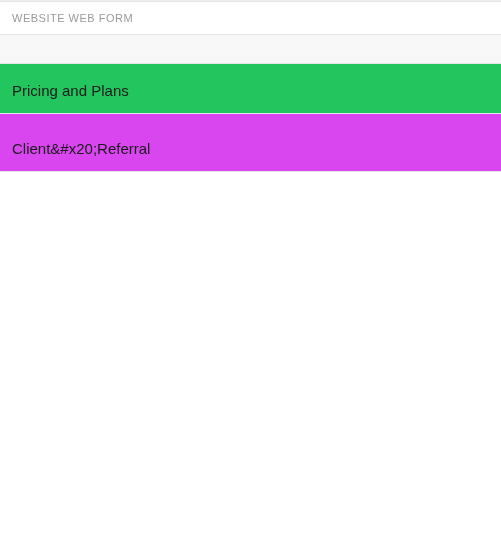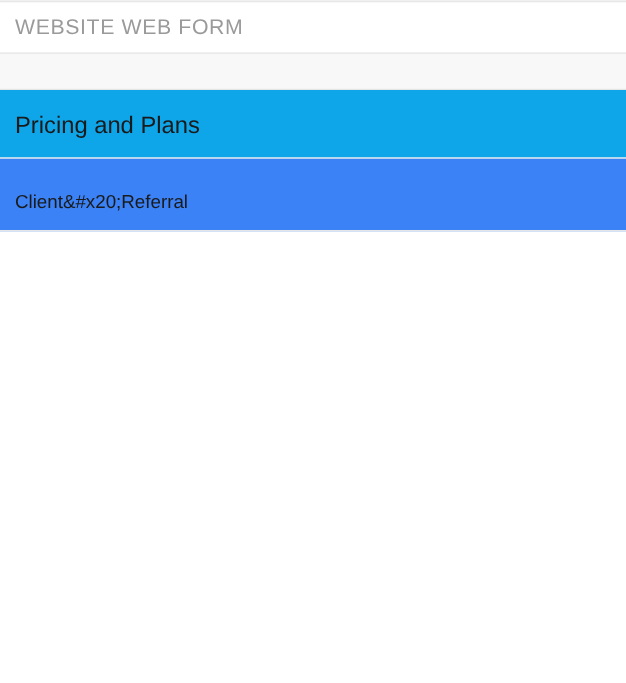--- a/index.html
+++ b/index.html
@@ -20,47 +20,47 @@
     .top-border {
       height: 2px;
       background: #f0f0f0;
       border-bottom: 1px solid #e5e5e5;
     }
     .header {
       padding: 10px 12px;
       background: #ffffff;
     }
     .header-label {
-      font-size: 17px;
+      font-size: 11px;
       letter-spacing: 0.5px;
       color: #9a9a9a;
       text-transform: uppercase;
       font-weight: 400;
     }
     .selected-row {
       background: #f8f8f8;
       border-top: 1px solid #e5e5e5;
       border-bottom: 1px solid #e5e5e5;
       height: 30px;
     }
     .current-value {
       padding: 18px 0 14px 12px;
-      font-size: 19px;
+      font-size: 15px;
       color: #1a1a1a;
-      background: #0ea5e9;
+      background: #22c55e;
     }
     .divider {
       height: 1px;
       background: #e5e5e5;
     }
     .option {
       padding: 26px 12px 14px 12px;
       font-size: 15px;
       color: #1a1a1a;
-      background: #3b82f6;
+      background: #d946ef;
       border-bottom: 1px solid #e5e5e5;
       cursor: pointer;
     }
   </style>
 </head>
 <body>
 
 <div class="container">
   <div class="top-border"></div>
   <div class="header">

